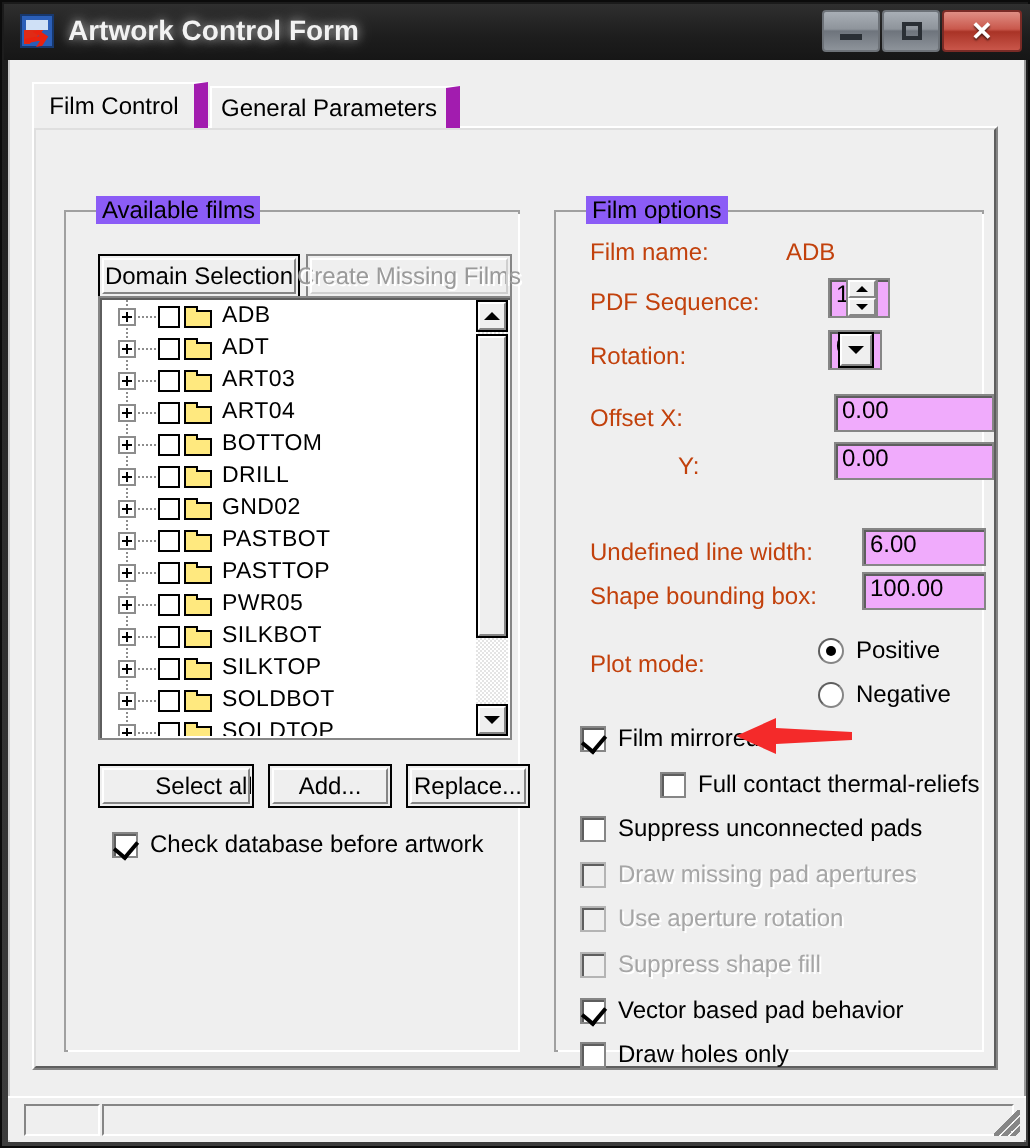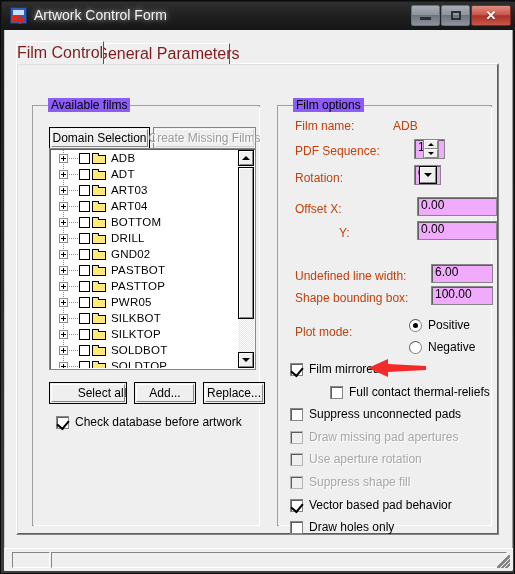--- a/index.html
+++ b/index.html
@@ -41,20 +41,21 @@
   .title-arrow{
     position:absolute;left:10px;top:12px;width:14px;height:11px;
     color:#e8220f;font-size:15px;line-height:11px;font-weight:bold;
     transform:rotate(-12deg);
   }
   .title-text{
     position:absolute;left:32px;top:5px;
     font-size:14px;color:#f2f2f2;
     text-shadow:0 0 5px rgba(255,255,255,.55),0 0 9px rgba(255,255,255,.35);
     white-space:nowrap;
+    font-weight:bold;
   }
   .wbtns{position:absolute;right:4px;top:3px;height:22px;display:flex;}
   .wbtn{
     width:29px;height:21px;margin-left:1px;box-sizing:border-box;
     border:1px solid #6d7278;
     background:linear-gradient(180deg,#a8aeb5 0%, #8e949b 45%, #6e747c 50%, #8d939a 100%);
     display:flex;align-items:center;justify-content:center;
     color:#2a2f35;font-size:12px;line-height:1;
     border-radius:2px;
   }
@@ -78,23 +79,23 @@
   .dlg{
     position:absolute;left:0;top:0;width:100%;height:100%;
     background:#efefef;
   }
 
   
   .tabstrip{position:absolute;left:11px;top:12px;width:483px;height:22px;}
   .tab{
     position:absolute;top:0;height:22px;box-sizing:border-box;
     background:#efefef;
-    border-top:1px solid #fff;border-left:1px solid #fff;border-right:1px solid #a21caf;
+    border-top:1px solid #fff;border-left:1px solid #fff;border-right:7px solid #a21caf;
     display:flex;align-items:center;justify-content:center;
-    padding:0 7px;font-size:16px;color:#7f1d1d;
+    padding:0 7px;font-size:12px;color:#000000;
     white-space:nowrap;
   }
   .tab.sel{left:0;top:-1px;height:23px;z-index:3;}
   .tab.unsel{z-index:1;top:1px;height:21px;}
   .tabpane{
     position:absolute;left:11px;top:33px;width:483px;height:472px;
     box-sizing:border-box;
     border:1px solid #fff;border-right-color:#848484;border-bottom-color:#848484;
     background:#efefef;
   }

